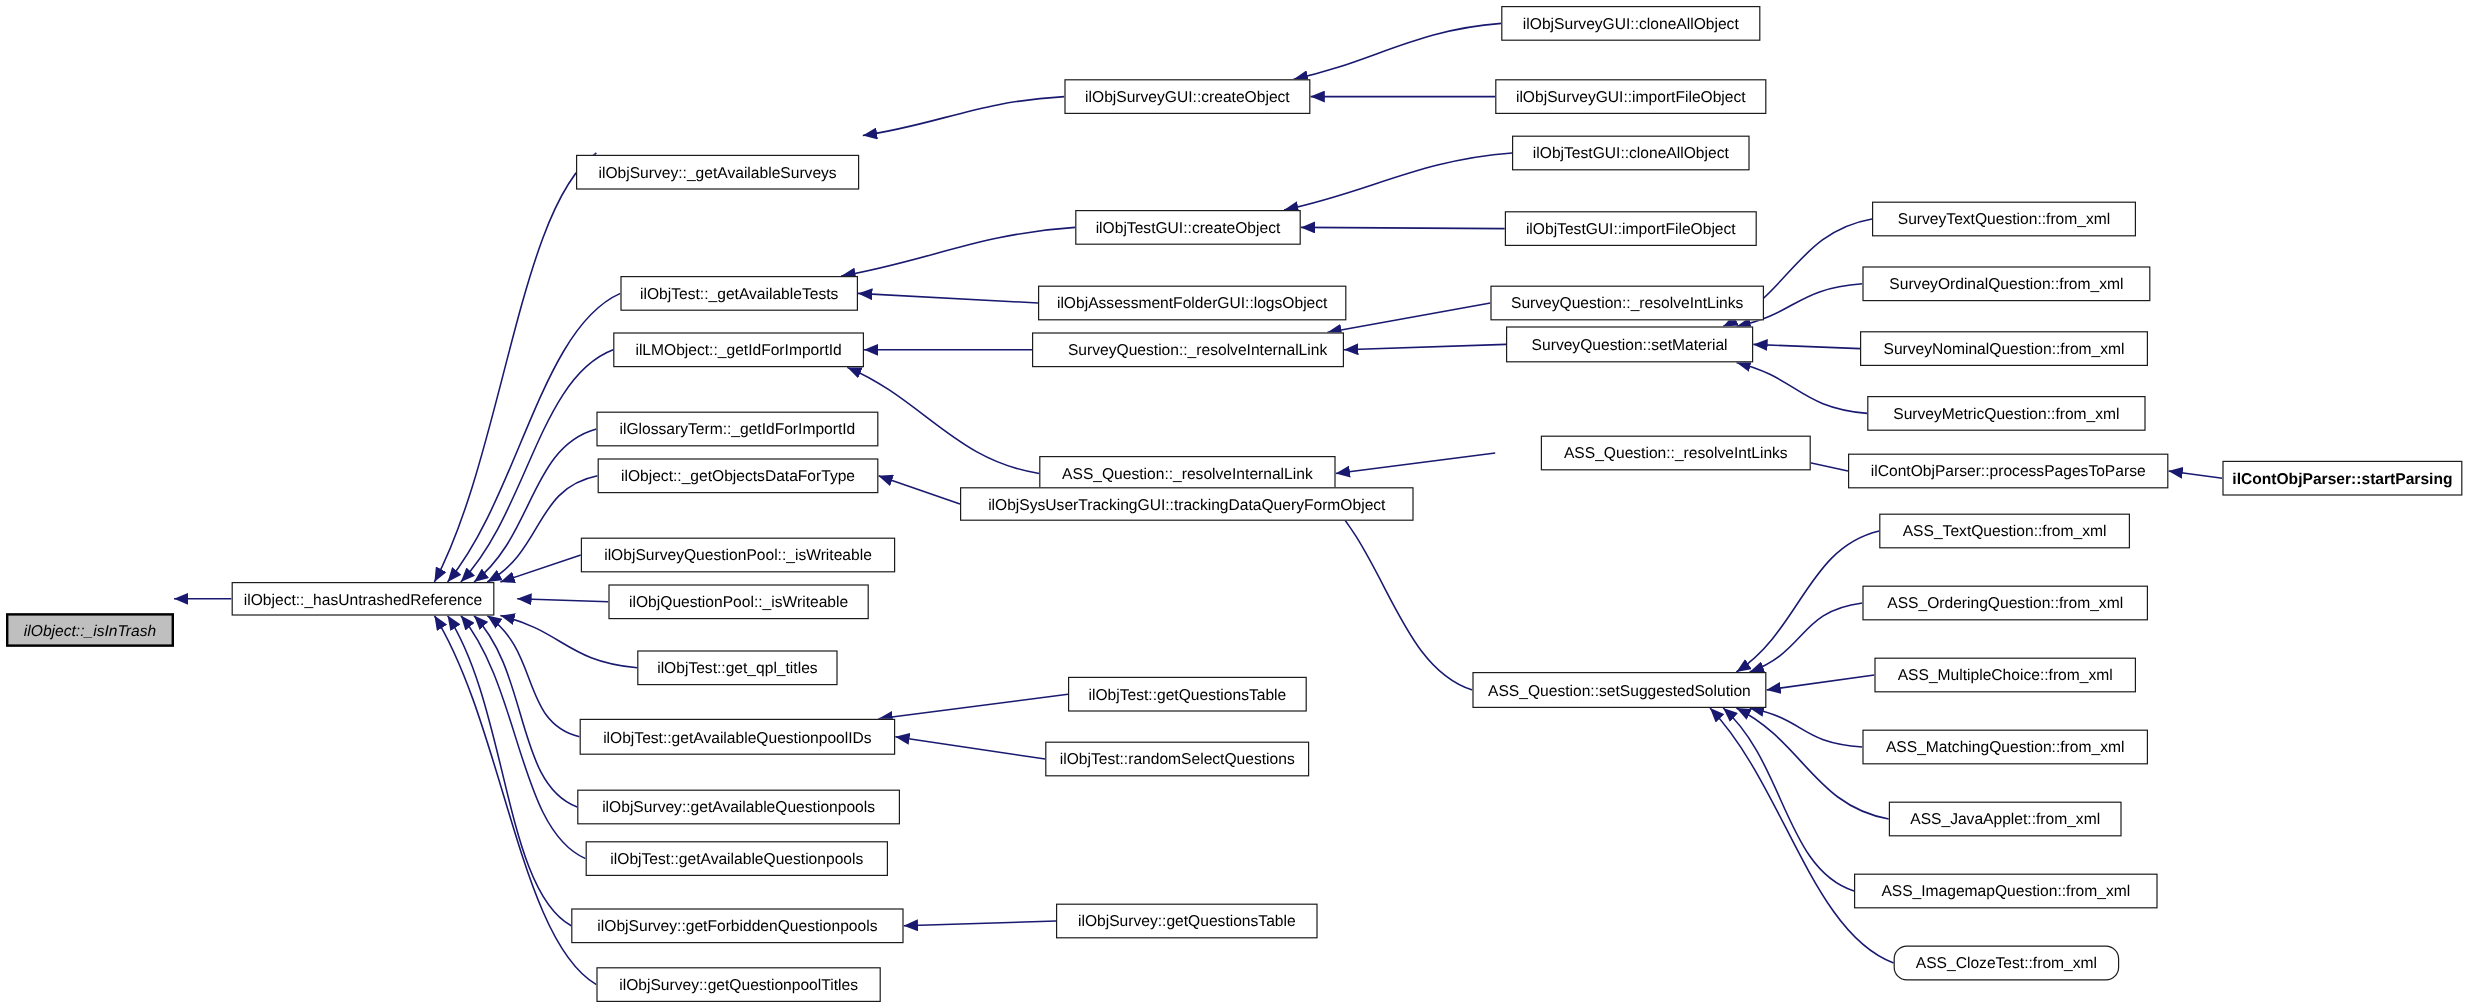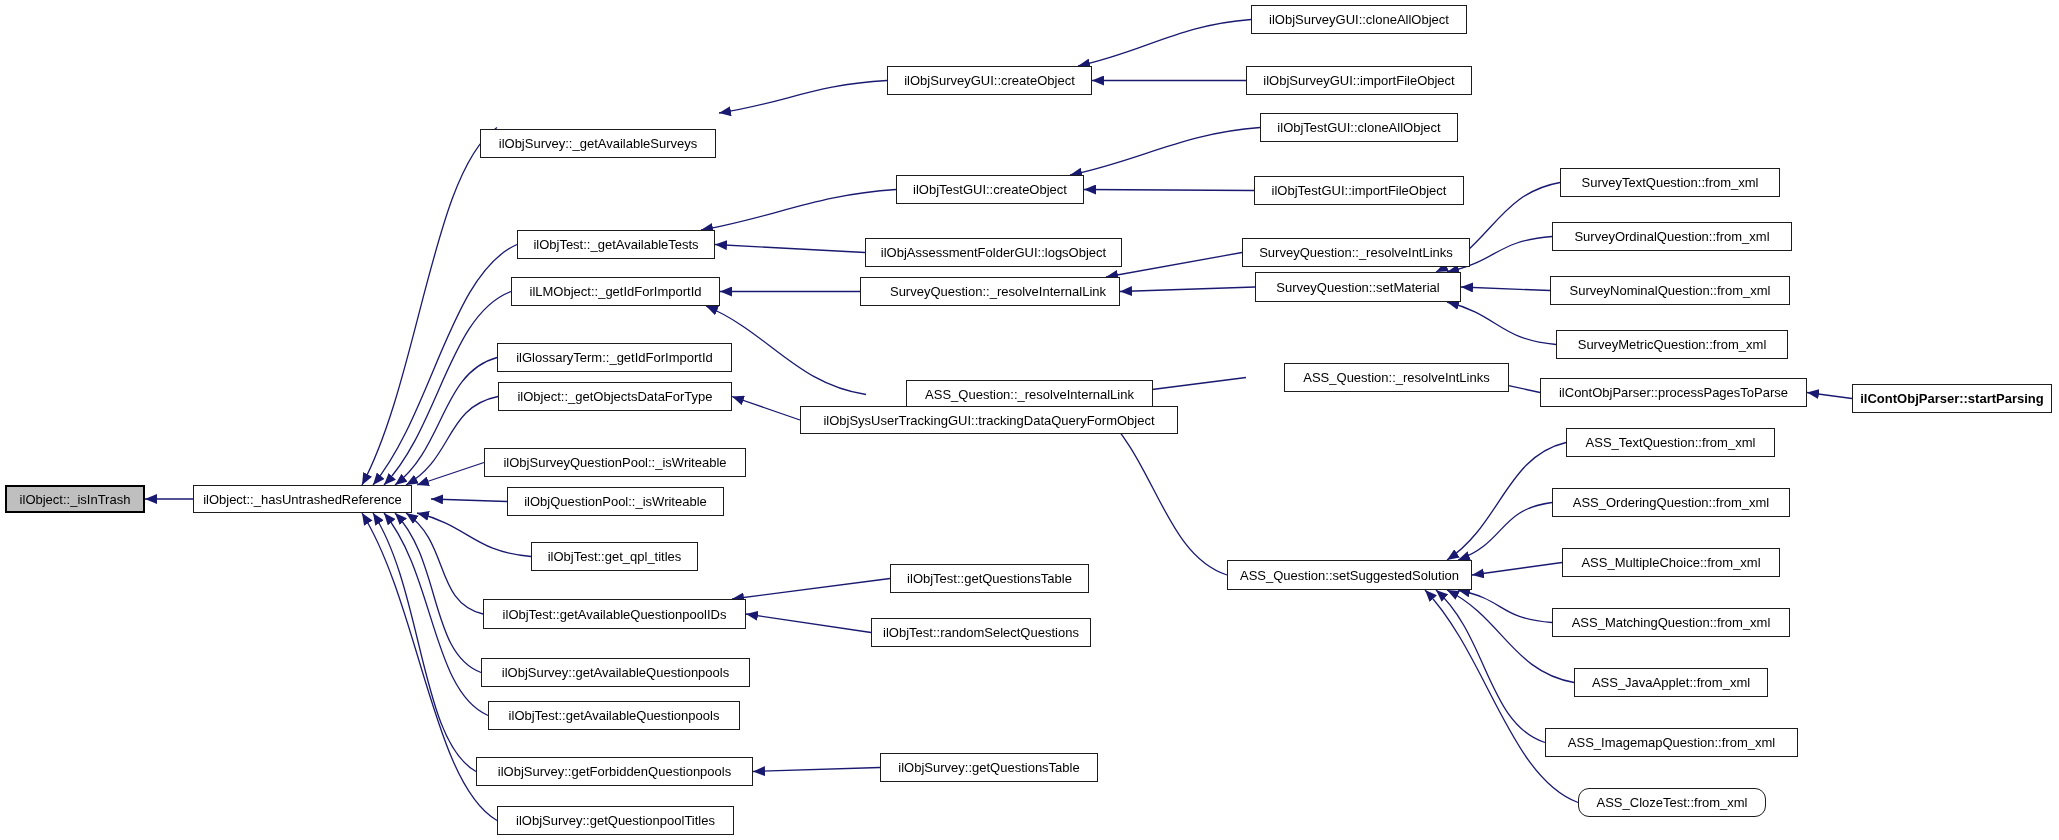--- a/index.html
+++ b/index.html
@@ -96,41 +96,41 @@
         <path d="M1566,442.5 C1506.25,456.6 1500.775,524.75 1447,560" class="edge" stroke="#191970" marker-end="url(#arrowhead)"></path>
         <path d="M1552,502.5 C1498.5,509.4 1506.15,542.75 1458,560" class="edge" stroke="#191970" marker-end="url(#arrowhead)"></path>
         <path d="M1562,562.5 L1472,575" class="edge" stroke="#191970" marker-end="url(#arrowhead)"></path>
         <path d="M1552,622.5 C1498.5,618.6 1506.15,599.75 1458,590" class="edge" stroke="#191970" marker-end="url(#arrowhead)"></path>
         <path d="M1574,682.5 C1512.25,671.4 1502.575,617.75 1447,590" class="edge" stroke="#191970" marker-end="url(#arrowhead)"></path>
         <path d="M1545,742.5 C1487.75,724.2 1487.525,635.75 1436,590" class="edge" stroke="#191970" marker-end="url(#arrowhead)"></path>
         <path d="M1578,802.5 C1509.75,777 1486.425,653.75 1425,590" class="edge" stroke="#191970" marker-end="url(#arrowhead)"></path>
       </g>
   </svg>
   <div id="nodes">
-      <div class="node highlight" style="left: 5px; top: 485px; width: 140px; height: 28px;">ilObject::_isInTrash</div>
+      <div class="node highlight" style="left: 5px; top: 511px; width: 140px; height: 28px; font-style: italic;">ilObject::_isInTrash</div>
       <div class="node" style="left: 193px; top: 485px; width: 219px; height: 28px;">ilObject::_hasUntrashedReference</div>
       <div class="node" style="left: 480px; top: 113px; width: 236px; height: 29px; margin-top: 16px;">ilObjSurvey::_getAvailableSurveys</div>
       <div class="node" style="left: 887px; top: 66px; width: 205px; height: 29px;">ilObjSurveyGUI::createObject</div>
       <div class="node" style="left: 1251px; top: 5px; width: 216px; height: 29px;">ilObjSurveyGUI::cloneAllObject</div>
       <div class="node" style="left: 1246px; top: 66px; width: 226px; height: 29px;">ilObjSurveyGUI::importFileObject</div>
       <div class="node" style="left: 517px; top: 230px; width: 198px; height: 29px;">ilObjTest::_getAvailableTests</div>
       <div class="node" style="left: 896px; top: 175px; width: 188px; height: 29px;">ilObjTestGUI::createObject</div>
       <div class="node" style="left: 1260px; top: 113px; width: 198px; height: 29px;">ilObjTestGUI::cloneAllObject</div>
       <div class="node" style="left: 1254px; top: 176px; width: 210px; height: 29px;">ilObjTestGUI::importFileObject</div>
       <div class="node" style="left: 865px; top: 238px; width: 257px; height: 29px;">ilObjAssessmentFolderGUI::logsObject</div>
       <div class="node" style="left: 1242px; top: 238px; width: 228px; height: 29px;">SurveyQuestion::_resolveIntLinks</div>
       <div class="node" style="left: 511px; top: 277px; width: 209px; height: 29px;">ilLMObject::_getIdForImportId</div>
       <div class="node" style="left: 860px; top: 277px; width: 260px; height: 29px; padding-left: 16px;">SurveyQuestion::_resolveInternalLink</div>
       <div class="node" style="left: 1255px; top: 272px; width: 206px; height: 30px;">SurveyQuestion::setMaterial</div>
       <div class="node" style="left: 1560px; top: 168px; width: 220px; height: 29px; text-align: right;">SurveyTextQuestion::from_xml</div>
       <div class="node" style="left: 1552px; top: 222px; width: 240px; height: 29px;">SurveyOrdinalQuestion::from_xml</div>
       <div class="node" style="left: 1550px; top: 276px; width: 240px; height: 29px;">SurveyNominalQuestion::from_xml</div>
       <div class="node" style="left: 1556px; top: 330px; width: 232px; height: 29px;">SurveyMetricQuestion::from_xml</div>
       <div class="node" style="left: 497px; top: 343px; width: 235px; height: 29px;">ilGlossaryTerm::_getIdForImportId</div>
-      <div class="node" style="left: 866px; top: 380px; width: 247px; height: 29px; margin-left: 40px;">ASS_Question::_resolveInternalLink</div>
+      <div class="node" style="left: 866px; top: 380px; width: 247px; height: 29px;">ASS_Question::_resolveInternalLink</div>
       <div class="node" style="left: 1284px; top: 363px; width: 225px; height: 29px;">ASS_Question::_resolveIntLinks</div>
       <div class="node" style="left: 1540px; top: 378px; width: 267px; height: 29px;">ilContObjParser::processPagesToParse</div>
       <div class="node" style="left: 1852px; top: 384px; width: 200px; height: 29px; font-weight: bold;">ilContObjParser::startParsing</div>
       <div class="node" style="left: 498px; top: 382px; width: 234px; height: 29px;">ilObject::_getObjectsDataForType</div>
       <div class="node" style="left: 800px; top: 406px; width: 378px; height: 28px;">ilObjSysUserTrackingGUI::trackingDataQueryFormObject</div>
       <div class="node" style="left: 484px; top: 448px; width: 262px; height: 29px;">ilObjSurveyQuestionPool::_isWriteable</div>
       <div class="node" style="left: 507px; top: 487px; width: 217px; height: 29px;">ilObjQuestionPool::_isWriteable</div>
       <div class="node" style="left: 531px; top: 542px; width: 167px; height: 29px;">ilObjTest::get_qpl_titles</div>
       <div class="node" style="left: 483px; top: 599px; width: 263px; height: 30px;">ilObjTest::getAvailableQuestionpoolIDs</div>
       <div class="node" style="left: 890px; top: 564px; width: 199px; height: 29px;">ilObjTest::getQuestionsTable</div>

